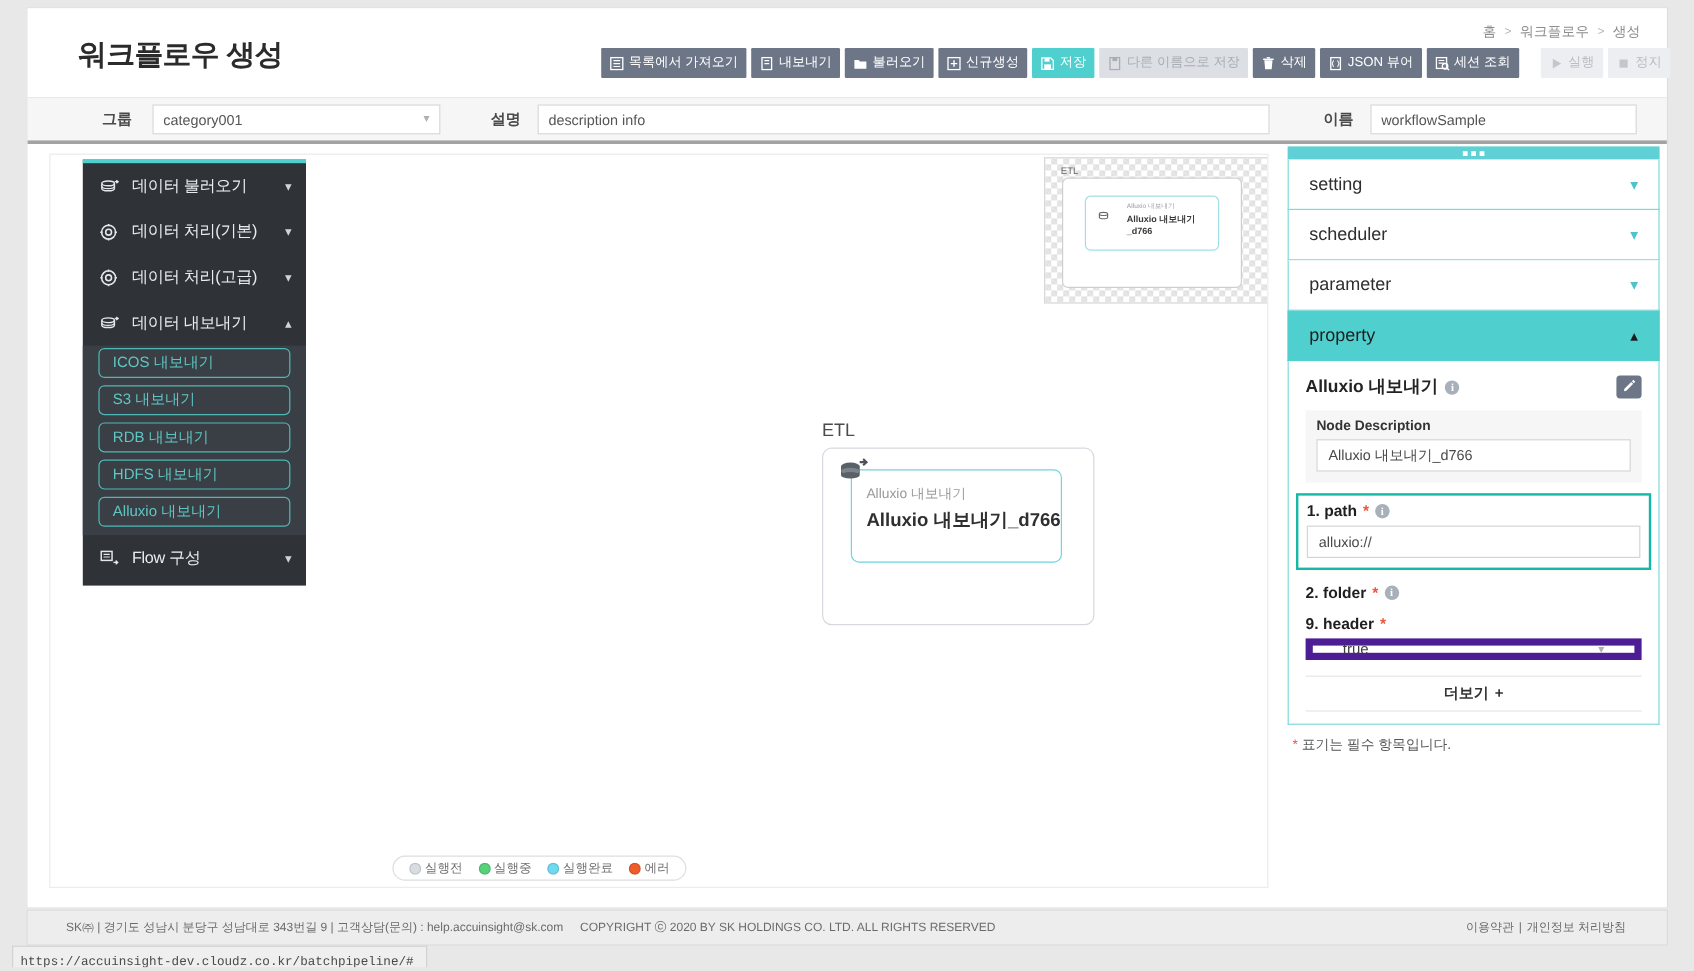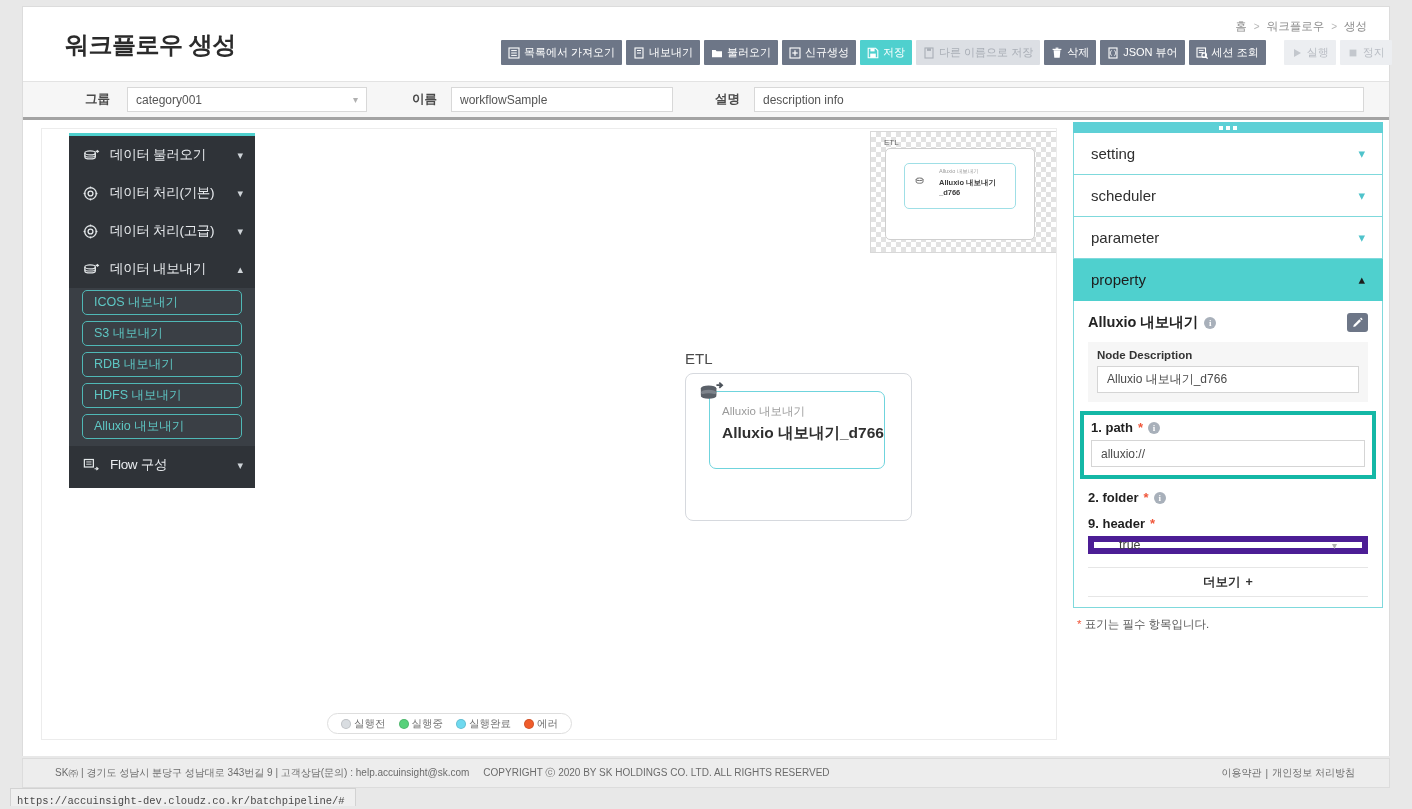--- a/index.html
+++ b/index.html
@@ -201,21 +201,21 @@
     display: flex; align-items: center; padding: 0 9px;
   }
   .txt.ph { color: #b3b3b3; }
   .sel {
     height: 18px; background: #fff; border: 6px solid #4c1d95;
     font-size: 12.5px; color: #3f3f3f;
     display: flex; align-items: center; justify-content: space-between; padding: 0 25px;
   }
   .fgroup { margin-top: 11px; }
   .fgroup.focused {
-    border: 4px solid #14b8a6; padding: 5px 7px 8px 7px; margin: 9px -8px 0 -8px;
+    border: 2px solid #14b8a6; padding: 5px 7px 8px 7px; margin: 9px -8px 0 -8px;
   }
   .flabel { font-size: 13px; color: #1f1f1f; font-weight: bold; display:flex; align-items:center; gap: 5px; margin-bottom: 5px; }
   .req { color: #f0563a; font-weight: bold; }
   .moreline { margin-top: 13px; border-top: 1px solid #e6e6e6; border-bottom: 1px solid #e6e6e6; height: 30px;
     display:flex; align-items:center; justify-content:center; gap:5px; font-size: 12.5px; color:#333; font-weight:bold; cursor:pointer; }
   .req-note { font-size: 11.5px; color: #555; margin-top: 9px; padding-left: 4px; }
   .req-note .star { color: #f0563a; }
 
   .info-i {
     width: 12px; height: 12px; border-radius: 50%;
@@ -384,30 +384,30 @@
     </div>
 
     <div class="subbar">
       <div class="fld" style="margin-left:62px;">
         <span class="fld-label">그룹</span>
         <div class="fld-input" style="width:240px; margin-left:17px;">
           <span class="v">category001</span>
           <span class="chev">▾</span>
         </div>
       </div>
+      <div class="fld" style="margin-left:42px;">
+        <span class="fld-label">설명</span>
+        <div class="fld-input" style="width:610px; margin-left:14px;">
+          <span class="v">description info</span>
+        </div>
+      </div>
       <div class="fld" style="margin-left:45px;">
         <span class="fld-label">이름</span>
         <div class="fld-input" style="width:222px; margin-left:14px;">
           <span class="v">workflowSample</span>
-        </div>
-      </div>
-      <div class="fld" style="margin-left:42px;">
-        <span class="fld-label">설명</span>
-        <div class="fld-input" style="width:610px; margin-left:14px;">
-          <span class="v">description info</span>
         </div>
       </div>
     </div>
 
     <div class="body-area">
 
       <div class="canvas">
 
         <div class="palette">
 

